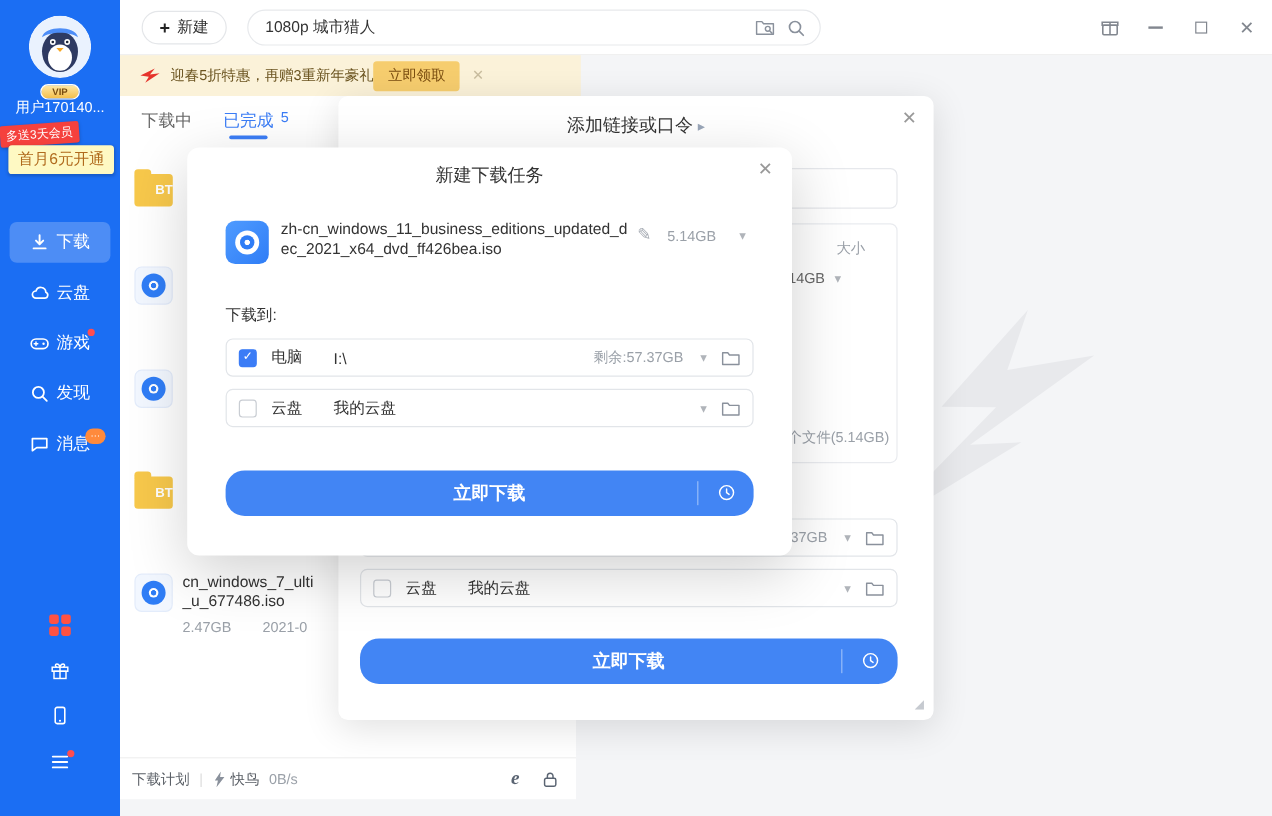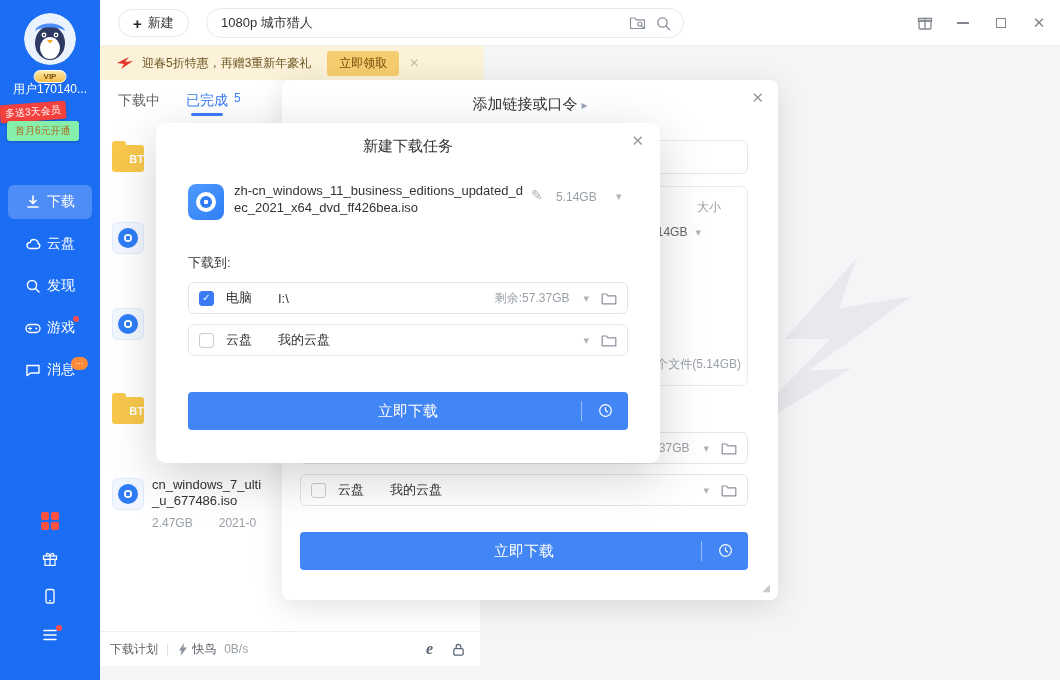--- a/index.html
+++ b/index.html
@@ -5,21 +5,21 @@
   html,body{margin:0;padding:0;}
   body{font-family:"Liberation Sans",sans-serif;}
   #app{position:relative;width:1060px;height:680px;background:#F4F5F7;overflow:hidden;}
 
   
   .sidebar{position:absolute;left:0;top:0;width:100px;height:680px;background:#1B6EF3;}
   .avatar{position:absolute;left:24px;top:13px;width:52px;height:52px;border-radius:50%;overflow:hidden;}
   .vip-pill{position:absolute;left:50%;top:70px;transform:translateX(-50%);background:linear-gradient(180deg,#FFE9A8,#F3BE4B);color:#7A4D10;font-size:8px;font-weight:bold;padding:1px 9px;border-radius:8px;border:1px solid #fff;z-index:2;}
   .username{position:absolute;top:81px;left:0;width:100px;text-align:center;color:#fff;font-size:12px;white-space:nowrap;}
   .badge-red{position:absolute;left:0;top:103px;background:#F5413D;color:#fff;font-size:10px;padding:2px 5px;border-radius:2px;transform:rotate(-4deg);box-shadow:0 1px 3px rgba(0,0,0,.25);}
-  .badge-yellow{position:absolute;left:7px;top:121px;background:#86efac;color:#B06A1C;font-size:10px;padding:3px 8px;border-radius:3px;box-shadow:0 1px 3px rgba(0,0,0,.2);}
+  .badge-yellow{position:absolute;left:7px;top:121px;background:#fef9c3;color:#B06A1C;font-size:13px;padding:3px 8px;border-radius:3px;box-shadow:0 1px 3px rgba(0,0,0,.2);}
   .menu{position:absolute;top:181px;left:0;width:100px;}
   .menu-item{position:relative;height:42px;display:flex;align-items:center;justify-content:center;gap:6px;color:#fff;font-size:14px;cursor:pointer;}
   .menu-item > *{position:relative;z-index:1;}
   .menu-item.active::before{content:"";position:absolute;left:8px;right:8px;top:4px;bottom:4px;background:rgba(255,255,255,.22);border-radius:6px;}
   .mi-dot{position:absolute;left:73px;top:9px;width:6px;height:6px;border-radius:50%;background:#FF4D4F;}
   .mi-badge{position:absolute;left:71px;top:8px;min-width:13px;height:13px;border-radius:7px;background:#FF8A3C;color:#fff;font-size:8px;line-height:13px;text-align:center;padding:0 2px;}
   .tool{position:absolute;left:50%;transform:translateX(-50%);cursor:pointer;}
   .grid2{display:grid;grid-template-columns:8px 8px;grid-template-rows:8px 8px;gap:2px;}
   .grid2 span{background:#FF5242;border-radius:2px;}
   .tool-dot{position:absolute;right:-4px;top:-3px;width:6px;height:6px;border-radius:50%;background:#FF4D4F;}
@@ -34,21 +34,21 @@
   .win-controls{position:absolute;right:12px;top:0;height:46px;display:flex;align-items:center;gap:20px;color:#82878F;}
   .wc{width:18px;height:18px;display:flex;align-items:center;justify-content:center;cursor:pointer;}
   .wc-min i{display:block;width:12px;height:2px;background:#82878F;}
   .wc-max i{display:block;width:10px;height:10px;border:1.5px solid #82878F;box-sizing:border-box;}
   .wc-close{font-size:15px;color:#82878F;}
 
   
   .banner{position:absolute;left:100px;top:46px;width:384px;height:34px;background:#FBF2D9;display:flex;align-items:center;}
   .banner-icon{margin-left:16px;display:flex;}
   .banner-text{font-size:12px;color:#6B5420;margin-left:8px;}
-  .banner-cta{margin-left:16px;background:#F6CD6E;color:#7A4D10;font-size:12px;padding:4px 12px;border-radius:3px;cursor:pointer;}
+  .banner-cta{margin-left:0;background:#F6CD6E;color:#7A4D10;font-size:12px;padding:4px 12px;border-radius:3px;cursor:pointer;}
   .banner-close{margin-left:10px;color:#C9BD9F;font-size:12px;cursor:pointer;}
 
   
   .list-panel{position:absolute;left:100px;top:80px;width:380px;height:565px;background:#fff;}
   .tab{position:absolute;top:92px;font-size:14px;cursor:pointer;}
   .tab-downloading{left:118px;color:#666;}
   .tab-completed{left:186px;color:#3B7DF6;}
   .tab-count{position:absolute;left:234px;top:91px;font-size:12px;color:#3B7DF6;}
   .tab-underline{position:absolute;left:191px;top:113px;width:32px;height:3px;background:#3B7DF6;border-radius:2px;}
 
@@ -73,21 +73,21 @@
   .checkbox{width:15px;height:15px;border-radius:3px;border:1px solid #C9CDD3;background:#fff;box-sizing:border-box;display:flex;align-items:center;justify-content:center;cursor:pointer;flex:none;}
   .checkbox.checked{background:#3B7CF6;border-color:#3B7CF6;}
   .checkbox i{font-style:normal;color:#fff;font-size:10px;line-height:1;}
   .drow .dtype{margin-left:12px;font-size:13px;color:#333;}
   .drow .dpath{margin-left:26px;font-size:13px;color:#333;}
   .drow .spacer{flex:1;}
   .drow .dfree{font-size:12px;color:#9AA0A8;}
   .caret{color:#B0B4BA;font-size:11px;}
   .drow .caret{margin-left:14px;}
   .drow .folder{margin-left:12px;color:#8A919C;display:flex;cursor:pointer;}
-  .dl-btn{position:absolute;height:38px;background:#4285F4;border-radius:4px;color:#fff;display:flex;align-items:center;justify-content:center;font-size:15px;cursor:pointer;}
+  .dl-btn{position:absolute;height:38px;background:#4285F4;border-radius:16px;color:#fff;display:flex;align-items:center;justify-content:center;font-size:15px;cursor:pointer;font-weight:bold;}
   .dl-btn .btn-divider{position:absolute;right:46px;top:9px;width:1px;height:20px;background:rgba(255,255,255,.45);}
   .dl-btn .btn-clock{position:absolute;right:15px;top:11px;display:flex;}
 
   
   .dlg-back{left:282px;top:80px;width:496px;height:520px;border-radius:8px;box-shadow:0 6px 30px rgba(0,0,0,.12);}
   .db-title{position:absolute;top:15px;left:0;width:100%;text-align:center;font-size:15px;color:#333;}
   .db-title .arrow{color:#9AA6B8;font-size:12px;margin-left:4px;}
   .dlg-back .dlg-close{right:14px;top:9px;}
   .db-input{position:absolute;left:18px;top:60px;width:448px;height:34px;border:1px solid #E6E8EC;border-radius:6px;box-sizing:border-box;}
   .db-panel{position:absolute;left:18px;top:106px;width:448px;height:200px;border:1px solid #E9EBEF;border-radius:6px;box-sizing:border-box;}
@@ -159,33 +159,33 @@
         <span>下载</span>
       </div>
       <div class="menu-item">
         <svg width="16" height="16" viewBox="0 0 16 16">
             <path d="M5 12.5a3 3 0 0 1 0-6 4.2 4.2 0 0 1 8.2 1 2.6 2.6 0 0 1-1 5z" fill="none" stroke="#fff" stroke-width="1.4" stroke-linejoin="round"></path>
           </svg>
         <span>云盘</span>
       </div>
       <div class="menu-item">
         <svg width="16" height="16" viewBox="0 0 16 16">
-            <circle cx="7" cy="7" r="4.6" fill="none" stroke="#fff" stroke-width="1.5"></circle>
-            <path d="M10.5 10.5 14 14" stroke="#fff" stroke-width="1.5" stroke-linecap="round"></path>
-          </svg>
-        <span>发现</span>
-      </div>
-      <div class="menu-item">
-        <svg width="16" height="16" viewBox="0 0 16 16">
             <rect x="1" y="4.5" width="14" height="8" rx="4" fill="none" stroke="#fff" stroke-width="1.4"></rect>
             <path d="M5 7v3M3.5 8.5h3" stroke="#fff" stroke-width="1.2" stroke-linecap="round"></path>
             <circle cx="11.3" cy="8.5" r="1" fill="#fff"></circle>
           </svg>
         <span>游戏</span>
         <span class="mi-dot"></span>
+      </div>
+      <div class="menu-item">
+        <svg width="16" height="16" viewBox="0 0 16 16">
+            <circle cx="7" cy="7" r="4.6" fill="none" stroke="#fff" stroke-width="1.5"></circle>
+            <path d="M10.5 10.5 14 14" stroke="#fff" stroke-width="1.5" stroke-linecap="round"></path>
+          </svg>
+        <span>发现</span>
       </div>
       <div class="menu-item">
         <svg width="16" height="16" viewBox="0 0 16 16">
             <path d="M2 3.5h12v7.5H5.6L2 13.6z" fill="none" stroke="#fff" stroke-width="1.4" stroke-linejoin="round"></path>
           </svg>
         <span>消息</span>
         <span class="mi-badge">⋯</span>
       </div>
     </div>
 

